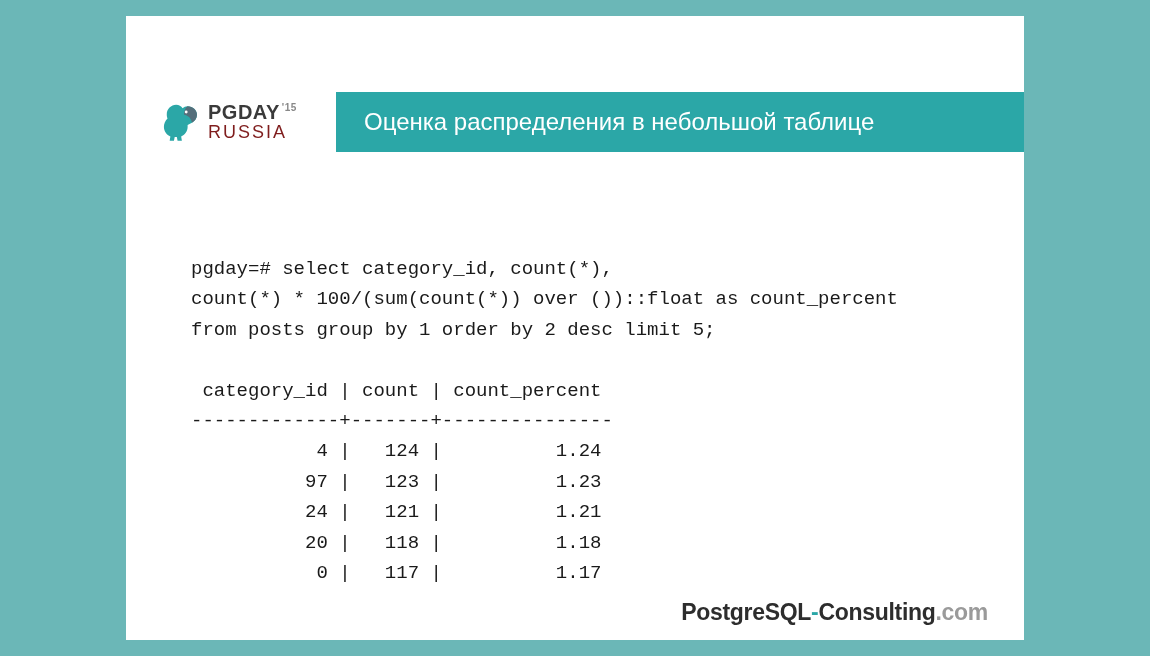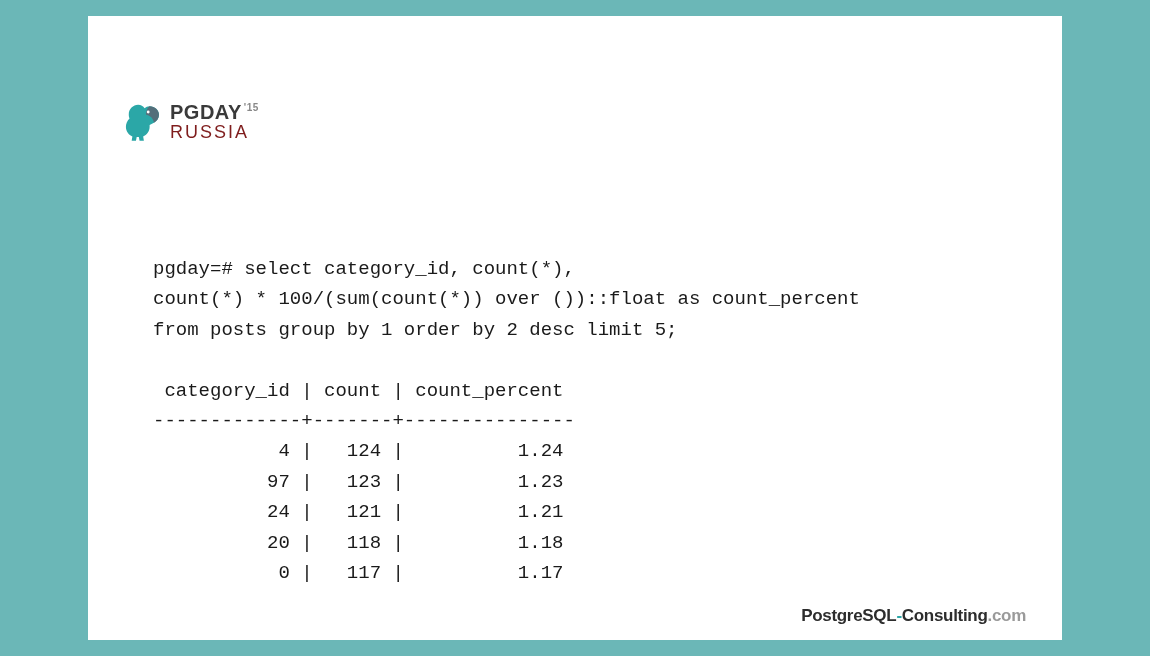--- a/index.html
+++ b/index.html
@@ -5,21 +5,21 @@
   * { box-sizing: border-box; margin: 0; padding: 0; }
   html, body { width: 1150px; height: 656px; overflow: hidden; }
   body {
     background: #6bb7b7;
     font-family: Arial, Helvetica, sans-serif;
     display: flex;
     align-items: center;
     justify-content: center;
   }
   .slide {
-    width: 974px;
+    width: 898px;
     height: 624px;
     background: #ffffff;
     position: relative;
   }
   .header-row {
     position: absolute;
     top: 70px;
     left: 0;
     right: 0;
     height: 72px;
@@ -79,21 +79,21 @@
     font-family: "Courier New", Courier, monospace;
     font-size: 19px;
     line-height: 1.6;
     color: #1a1a1a;
     white-space: pre;
   }
   .footer {
     position: absolute;
     bottom: 14px;
     right: 36px;
-    font-size: 17px;
+    font-size: 23px;
     font-weight: 700;
     letter-spacing: -0.3px;
   }
   .footer .pg   { color: #2d2d2d; }
   .footer .dash { color: #2ba7a7; font-weight: 700; }
   .footer .cons { color: #2d2d2d; }
   .footer .com  { color: #9a9a9a; }
 </style>
 </head>
 <body>
@@ -107,20 +107,21 @@
         <path fill="#546e7a" d="M44 10c7 0 13 5 13 12 0 5-3 9-7 11-1-6-5-10-11-11 0-2 0-4 1-6 1-3 2-5 4-6z"></path>
         <circle cx="42" cy="18" r="2" fill="#fff"></circle>
       </svg>
       <div class="logo-text">
         <div class="logo-top">
           <span>PGDAY</span><sup>'15</sup>
         </div>
         <div class="logo-bottom">RUSSIA</div>
       </div>
     </div>
+    <div class="title-bar">Оценка распределения в небольшой таблице</div>
   </div>
 
   <div class="content">
     <pre class="code-block">pgday=# select category_id, count(*),
 count(*) * 100/(sum(count(*)) over ())::float as count_percent
 from posts group by 1 order by 2 desc limit 5;
 
  category_id | count | count_percent
 -------------+-------+---------------
            4 |   124 |          1.24

